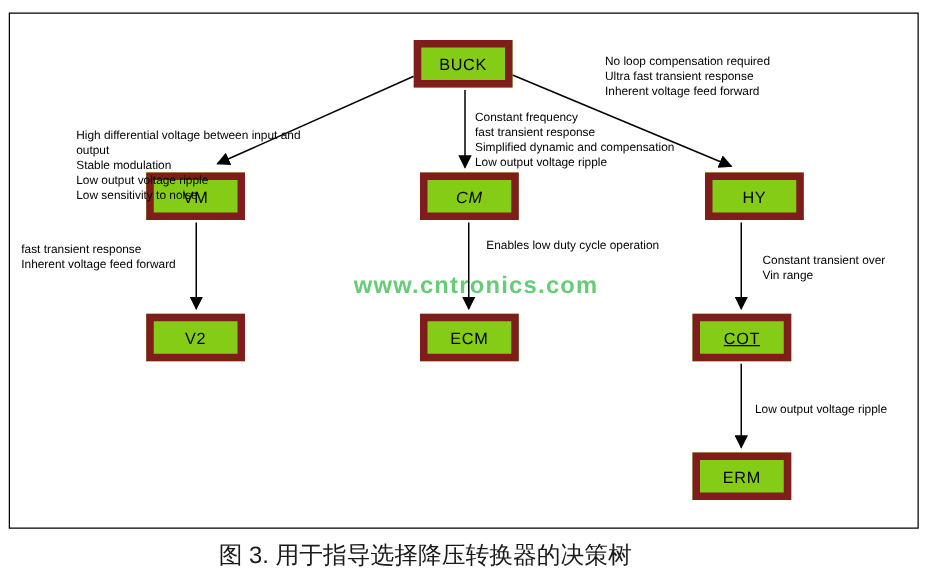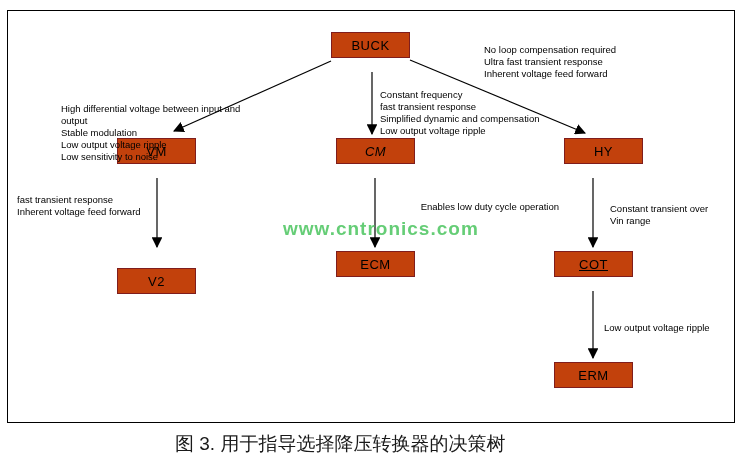--- a/index.html
+++ b/index.html
@@ -28,51 +28,51 @@
     position: absolute;
     left: 0;
     top: 0;
     width: 745px;
     height: 463px;
     pointer-events: none;
   }
   .node {
     position: absolute;
     width: 79px;
-    height: 26px;
-    border: 1px solid #7f1d1d;
-    background: #c2410c;
+    height: 38px;
+    border: 6px solid #7f1d1d;
+    background: #84cc16;
     box-sizing: border-box;
     display: flex;
     align-items: center;
     justify-content: center;
     font-size: 13px;
     color: #000000;
     letter-spacing: 0.5px;
   }
   #node-buck { left: 331px; top: 32px; }
   #node-vm   { left: 117px; top: 138px; }
   #node-cm   { left: 336px; top: 138px; font-style: italic; }
   #node-hy   { left: 564px; top: 138px; }
-  #node-v2   { left: 117px; top: 268px; }
+  #node-v2   { left: 117px; top: 251px; }
   #node-ecm  { left: 336px; top: 251px; }
   #node-cot  { left: 554px; top: 251px; text-decoration: underline; }
   #node-erm  { left: 554px; top: 362px; }
   .annotation {
     position: absolute;
     font-size: 9.5px;
     line-height: 1.25;
     color: #000000;
     white-space: pre-line;
   }
   #ann-buck-vm  { left: 61px;  top: 55px;  width: 190px; margin-top: 48px; }
   #ann-buck-cm  { left: 380px; top: 89px;  width: 200px; }
   #ann-buck-hy  { left: 484px; top: 44px;  width: 170px; }
   #ann-vm-v2    { left: 17px;  top: 194px; width: 150px; }
-  #ann-cm-ecm   { left: 389px; top: 201px; width: 170px; text-align: right; }
+  #ann-cm-ecm   { left: 389px; top: 191px; width: 170px; }
   #ann-hy-cot   { left: 610px; top: 203px; width: 115px; }
   #ann-cot-erm  { left: 604px; top: 322px; width: 135px; }
   .watermark {
     position: absolute;
     left: 283px;
     top: 218px;
     font-size: 19px;
     font-weight: bold;
     color: #4bc55f;
     opacity: 0.85;

